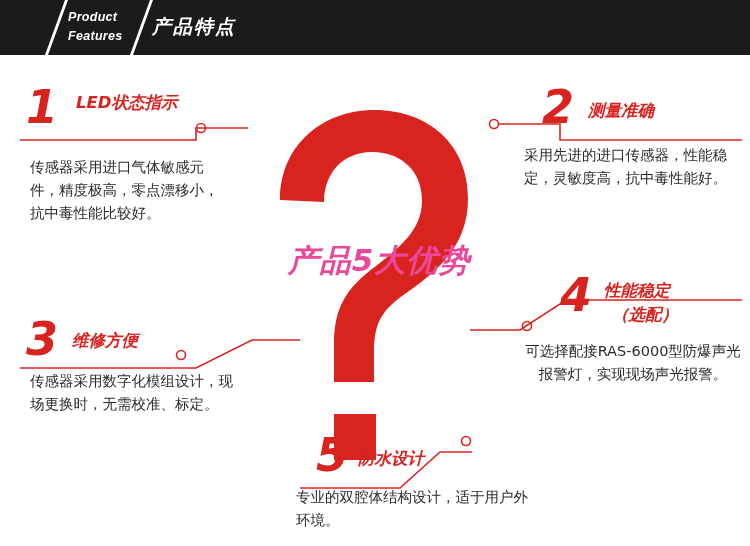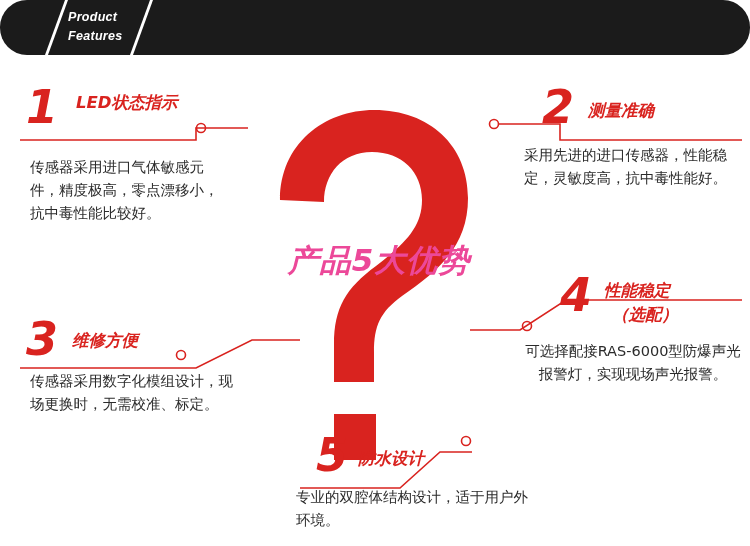--- a/index.html
+++ b/index.html
@@ -21,21 +21,20 @@
   }
 
   
   .header {
     position: absolute;
     left: 0;
     top: 0;
     width: 750px;
     height: 55px;
     background: #1b1b1b;
-    border-radius: 27px;
   }
   .header-slash {
     position: absolute;
     top: 0;
     height: 55px;
     width: 3px;
     background: #ffffff;
     transform: skewX(-20deg);
   }
   .slash-a { left: 55px; }
@@ -169,20 +168,21 @@
 
 <div id="page">
 
   <div class="header">
     <div class="header-slash slash-a"></div>
     <div class="header-slash slash-b"></div>
     <div class="header-en">
       <div>Product</div>
       <div>Features</div>
     </div>
+    <div class="header-cn">产品特点</div>
   </div>
 
   <svg class="connectors" viewBox="0 0 750 546">
 
     <path d="M20,140 L196,140 L196,128 L248,128" fill="none" stroke="#d9231f" stroke-width="1.6"></path>
     <circle cx="201" cy="128" r="4.5" fill="none" stroke="#d9231f" stroke-width="1.6"></circle>
 
     <path d="M742,140 L560,140 L560,124 L498,124" fill="none" stroke="#d9231f" stroke-width="1.6"></path>
     <circle cx="494" cy="124" r="4.5" fill="none" stroke="#d9231f" stroke-width="1.6"></circle>
 

